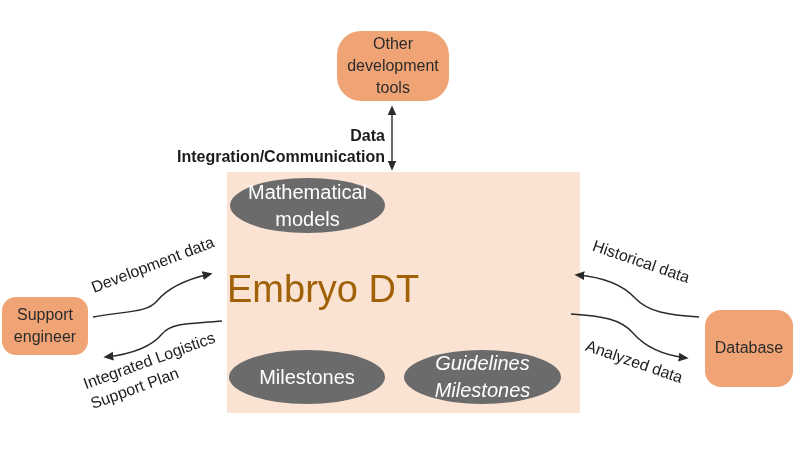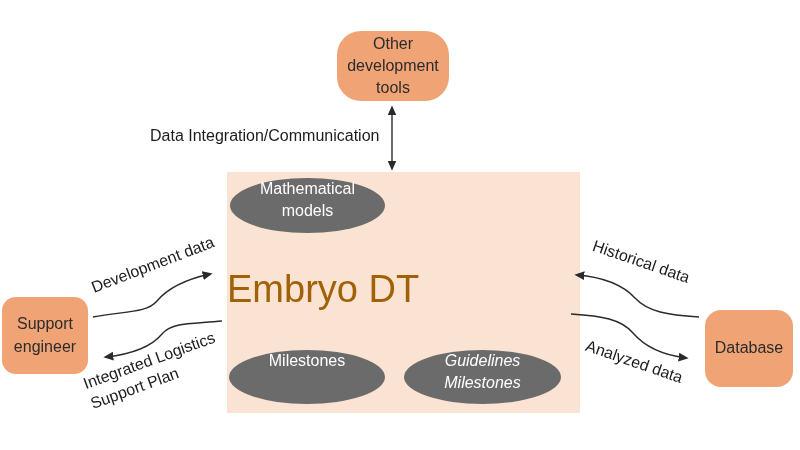--- a/index.html
+++ b/index.html
@@ -23,61 +23,61 @@
     display: flex;
     align-items: center;
     justify-content: center;
     text-align: center;
     color: var(--node-text, #2b2b2b);
     font-size: 16px;
     line-height: 1.38;
     white-space: pre-line;
   }
   .n-top   { left: 337px; top: 31px;  width: 112px; height: 70px; border-radius: 24px; }
-  .n-left  { left: 2px;   top: 297px; width: 86px;  height: 77px; }
+  .n-left  { left: 2px;   top: 297px; width: 86px;  height: 58px; }
   .n-right { left: 705px; top: 294px; width: 88px;  height: 77px; border-radius: 16px; margin-top: 16px; }
 
   .center-box {
     position: absolute;
     left: 227px; top: 172px; width: 353px; height: 241px;
     background: var(--center-fill, #fae3d2);
   }
   .center-title {
     position: absolute;
     left: 227px; top: 268px; width: 295px;
     text-align: left;
     font-size: 38px;
     color: #a16207;
   }
   .ellipse {
     position: absolute;
     background: var(--ellipse-fill, #6b6b6b);
     border-radius: 50%;
     display: flex;
-    align-items: flex-start;
+    align-items: center;
     justify-content: center;
     text-align: center;
     color: var(--ellipse-text, #ffffff);
-    font-size: 16px;
+    font-size: 20px;
     line-height: 1.35;
     white-space: pre-line;
   }
   .el-math  { left: 230px; top: 178px; width: 155px; height: 55px; }
   .el-trade { left: 406px; top: 178px; width: 155px; height: 54px; }
   .el-sim   { left: 229px; top: 350px; width: 156px; height: 54px; }
   .el-guide { left: 404px; top: 350px; width: 157px; height: 54px; font-style: italic; }
 
   .edge-label {
     position: absolute;
     font-size: 16px;
     color: var(--label-text, #1c1c1c);
     white-space: pre-line;
     line-height: 1.3;
   }
-  .lbl-integration { left: 150px; top: 126px; width: 235px; text-align: left; }
+  .lbl-integration { left: 150px; top: 126px; width: 235px; text-align: right; font-weight: bold; }
   .lbl-dev  { left: 87px;  top: 255px; width: 132px; text-align: center; transform: rotate(-21deg); }
   .lbl-ils  { left: 83px;  top: 347px; width: 158px; text-align: left;   transform: rotate(-20deg); }
   .lbl-hist { left: 583px; top: 252px; width: 116px; text-align: center; transform: rotate(19deg); }
   .lbl-anal { left: 577px; top: 352px; width: 114px; text-align: center; transform: rotate(19deg); }
 </style>
 </head>
 <body>
 
 <div class="stage">
 

